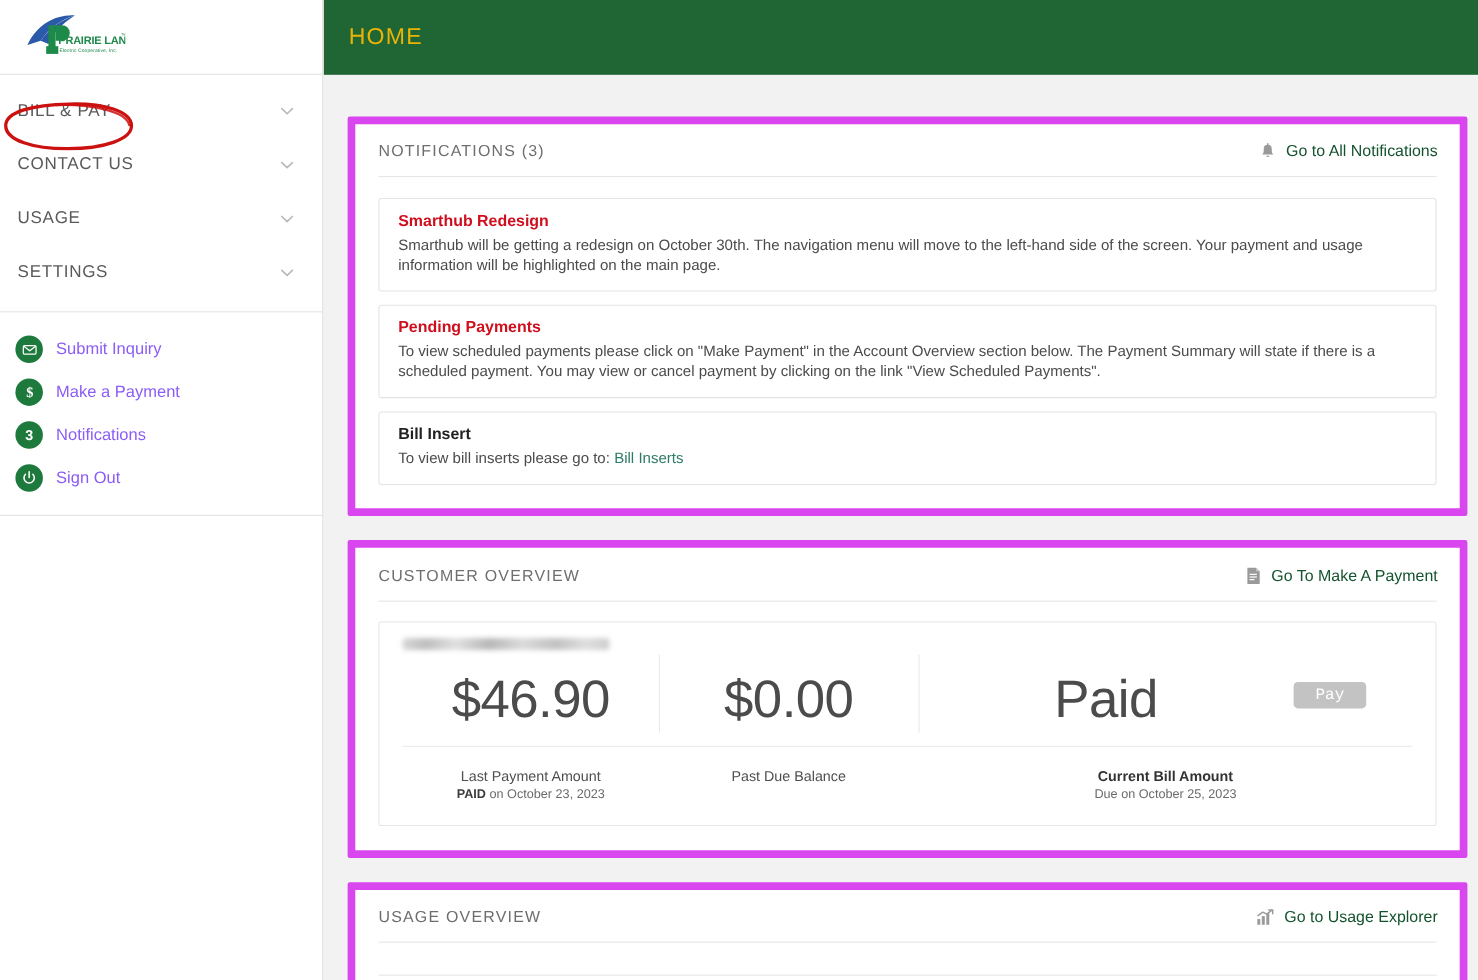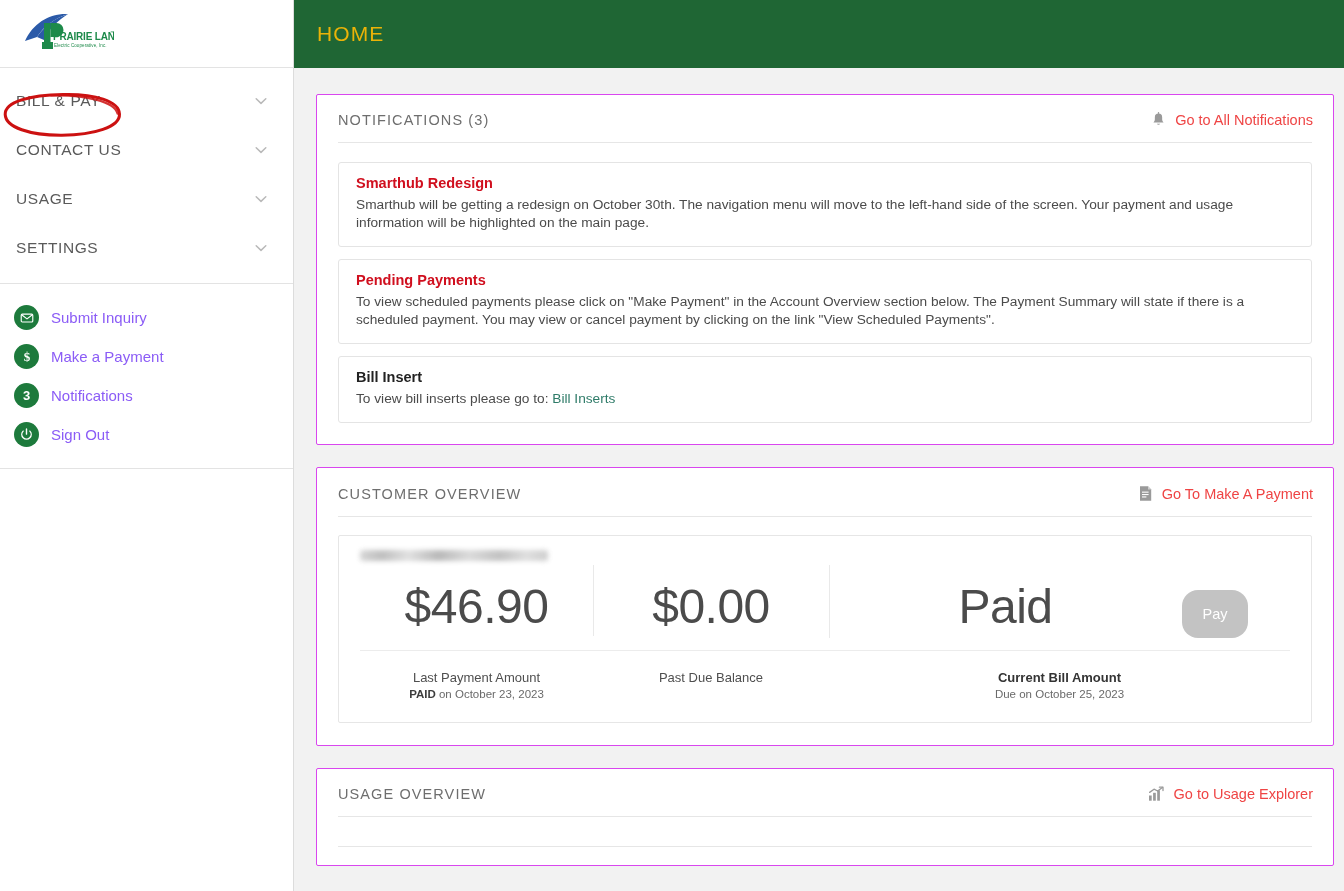--- a/index.html
+++ b/index.html
@@ -92,35 +92,35 @@
     color: #eab308; font-size: 21px; letter-spacing: 1.1px; font-weight: 400;
   }
 
   .scroll-area {
     flex: 1 1 auto; padding: 22px 0 0 0;
     overflow: hidden;
   }
 
   .card {
     background: #ffffff;
-    border: 1px solid #d946ef;
-    margin: 4px 10px 22px 22px;
+    border: 7px solid #d946ef;
+    margin: 16px 10px 22px 22px;
     border-radius: 2px;
   }
   .card-head {
     display: flex; align-items: center;
     padding: 17px 20px 14px 21px;
   }
   .card-title {
     font-size: 14.5px; letter-spacing: 1.1px; color: #6e6e6e;
     text-transform: uppercase; flex: 1 1 auto;
   }
   .card-action {
     display: flex; align-items: center; gap: 9px;
-    font-size: 14.5px; color: #ef4444; cursor: pointer;
+    font-size: 14.5px; color: #14532d; cursor: pointer;
   }
   .card-action svg { display: block; }
   .card-rule { height: 1px; background: #e6e6e6; margin: 0 21px; }
 
   
   .notif-body { padding: 19px 21px 21px 21px; }
   .notif {
     border: 1px solid #e4e4e4; border-radius: 3px;
     padding: 12px 16px 14px 17px;
     margin-bottom: 12px;
@@ -172,23 +172,23 @@
   .co-lab.c1 { width: 233px; }
   .co-lab.c2 { width: 236px; }
   .co-lab.c3 { flex: 1 1 auto; }
   .lab-main { font-size: 13px; color: #4f4f4f; }
   .lab-main.bold { font-weight: 700; color: #333; }
   .lab-sub { font-size: 11.5px; color: #6a6a6a; margin-top: 3px; }
   .lab-sub b { color: #3d3d3d; }
   .c3-inner { display: flex; align-items: flex-start; }
   .c3-stack { flex: 1 1 auto; display: flex; flex-direction: column; align-items: center; }
   .pay-btn {
-    width: 66px; height: 48px; border-radius: 16px;
+    width: 66px; height: 24px; border-radius: 4px;
     background: #c3c3c3; color: #ffffff; border: none;
-    font-size: 14.5px; font-family: Liberation Sans, sans-serif;
+    font-size: 14.5px; font-family: Liberation Mono, monospace;
     margin: 11px 42px 0 0; cursor: pointer;
   }
   .usage-rule2 { height: 1px; background: #e6e6e6; margin: 29px 21px 0 21px; }
 </style>
 </head>
 <body>
 
 <div class="app">
 
   <aside class="sidebar">

